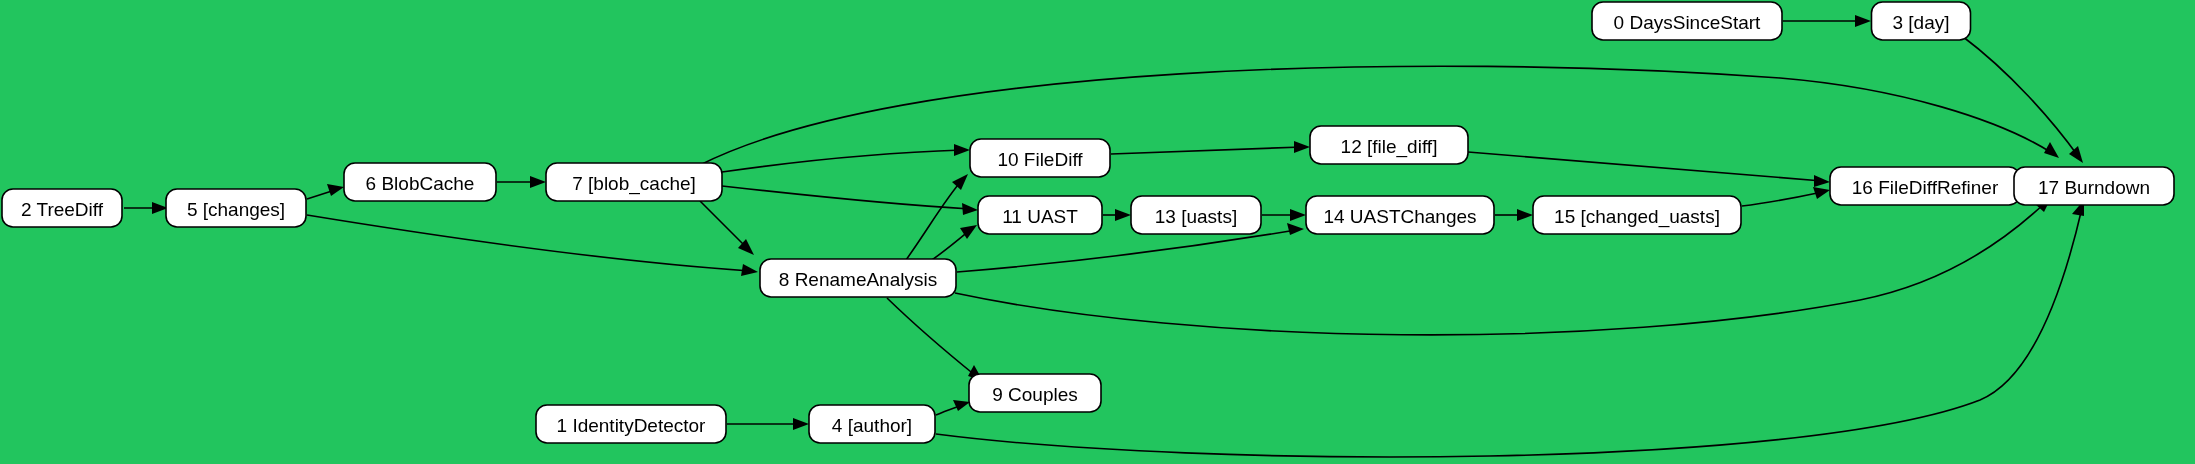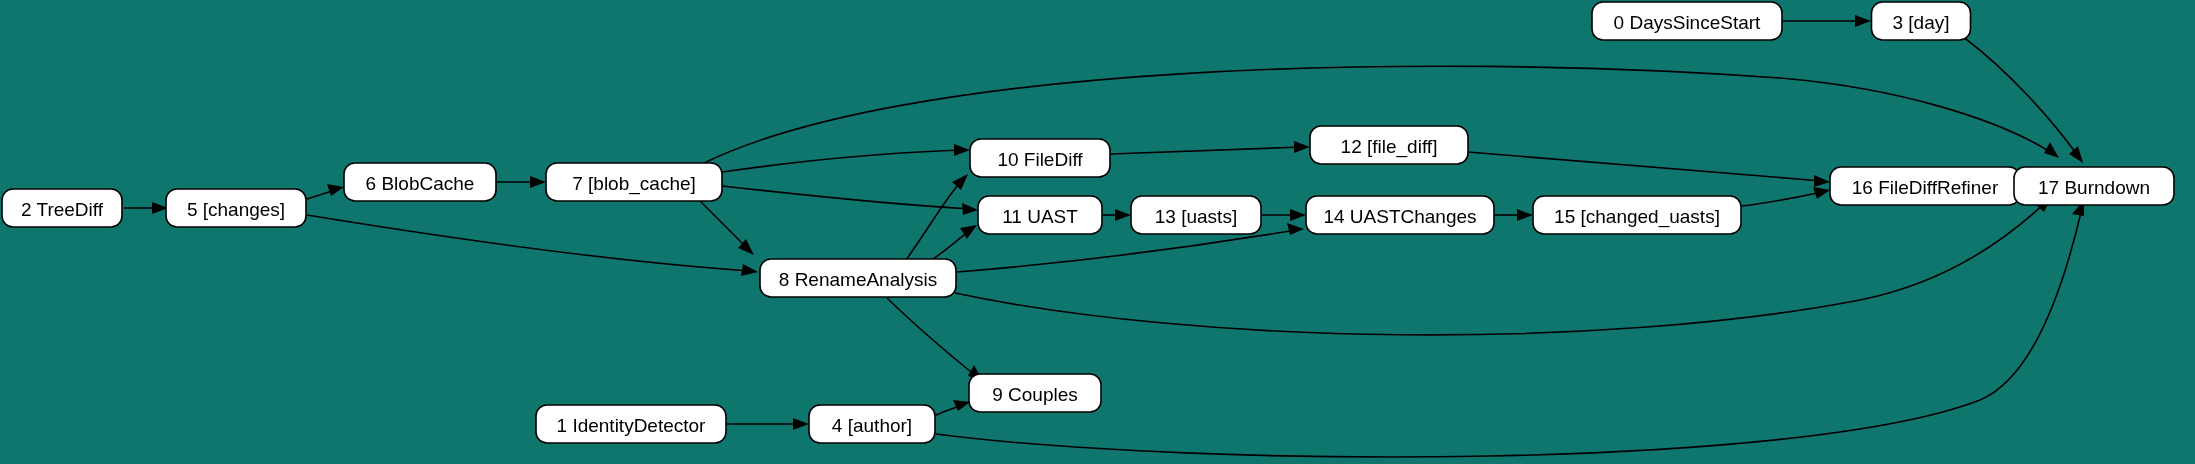--- a/index.html
+++ b/index.html
@@ -7,21 +7,21 @@
     padding: 0;
     background: #ffffff;
   }
   body {
     font-family: "Liberation Sans", sans-serif;
   }
   #canvas {
     position: relative;
     width: 2195px;
     height: 464px;
-    background: #0f766e;
+    background: #22c55e;
     overflow: hidden;
   }
   svg#graph {
     display: block;
     width: 2195px;
     height: 464px;
   }
   .node-shape {
     fill: #ffffff;
     stroke: #000000;

